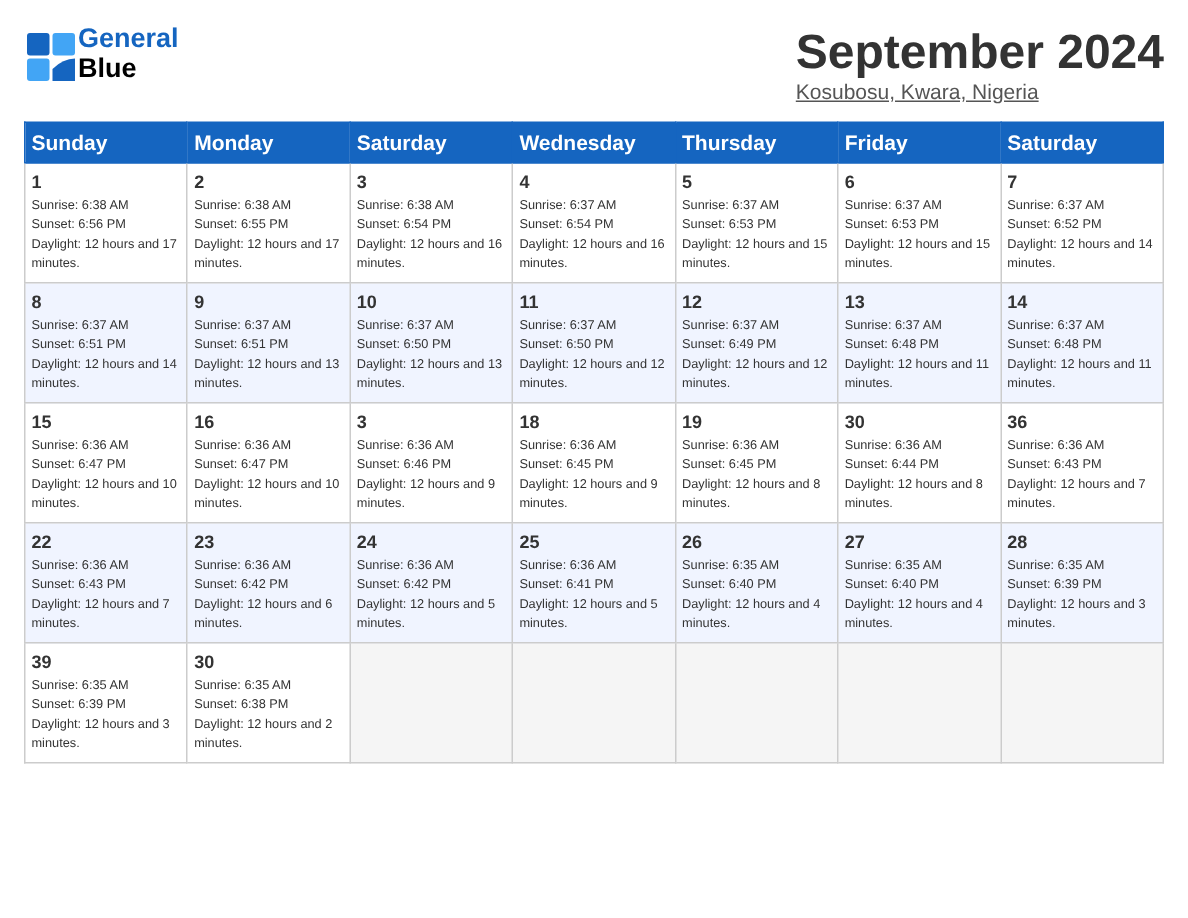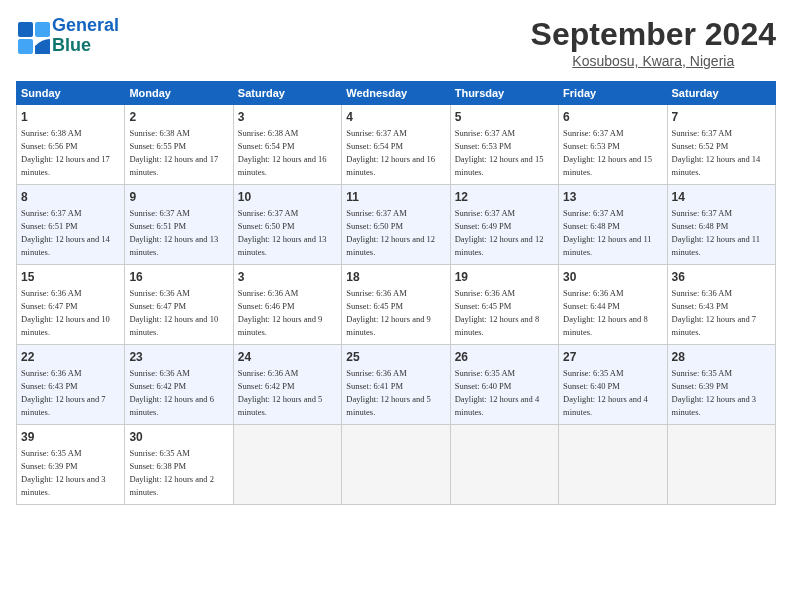--- a/index.html
+++ b/index.html
@@ -35,21 +35,21 @@
     .logo-text span {
       color: #1565c0;
     }
     .logo-icon {
       width: 32px;
       height: 32px;
       margin-right: 4px;
       position: relative;
     }
     .title-block {
-      text-align: center;
+      text-align: left;
     }
     .month-title {
       font-size: 32px;
       font-weight: bold;
       color: #333;
     }
     .subtitle {
       font-size: 14px;
       color: #555;
       text-decoration: underline;
@@ -57,21 +57,21 @@
     .calendar {
       width: 100%;
       border-collapse: collapse;
       font-size: 9.5px;
     }
     .calendar th {
       background: #1565c0;
       color: #fff;
       padding: 5px 4px;
       text-align: left;
-      font-size: 11px;
+      font-size: 14px;
       font-weight: bold;
       border: 1px solid #1565c0;
     }
     .calendar td {
       vertical-align: top;
       padding: 4px;
       border: 1px solid #ccc;
       width: 14.28%;
       height: 80px;
       color: #333;
@@ -82,21 +82,20 @@
     }
     .day-num {
       font-size: 12px;
       font-weight: bold;
       display: block;
       margin-bottom: 2px;
     }
     .day-info {
       font-size: 8.5px;
       color: #333;
-      font-family: Liberation Serif, serif;
     }
     .row-alt td {
       background: #f0f4ff;
     }
   </style>
 </head>
 <body>
 
 <div class="page">
   <div class="header">
@@ -104,21 +103,21 @@
       <div class="logo-icon">
         <svg width="36" height="36" viewBox="0 0 36 36">
           <rect x="2" y="2" width="15" height="15" rx="2" fill="#1565c0"></rect>
           <rect x="19" y="2" width="15" height="15" rx="2" fill="#42a5f5"></rect>
           <rect x="2" y="19" width="15" height="15" rx="2" fill="#42a5f5"></rect>
           <path d="M19 26 Q26 19 34 19 L34 34 L19 34 Z" fill="#1565c0"></path>
         </svg>
       </div>
       <div class="logo-text">
         <div><span>General</span></div>
-        <div><span style="color:#0f766e">Blue</span></div>
+        <div><span style="color:#000000">Blue</span></div>
       </div>
     </div>
     <div class="title-block">
       <div class="month-title">September 2024</div>
       <div class="subtitle">Kosubosu, Kwara, Nigeria</div>
     </div>
   </div>
 
   <table class="calendar">
     <thead>

